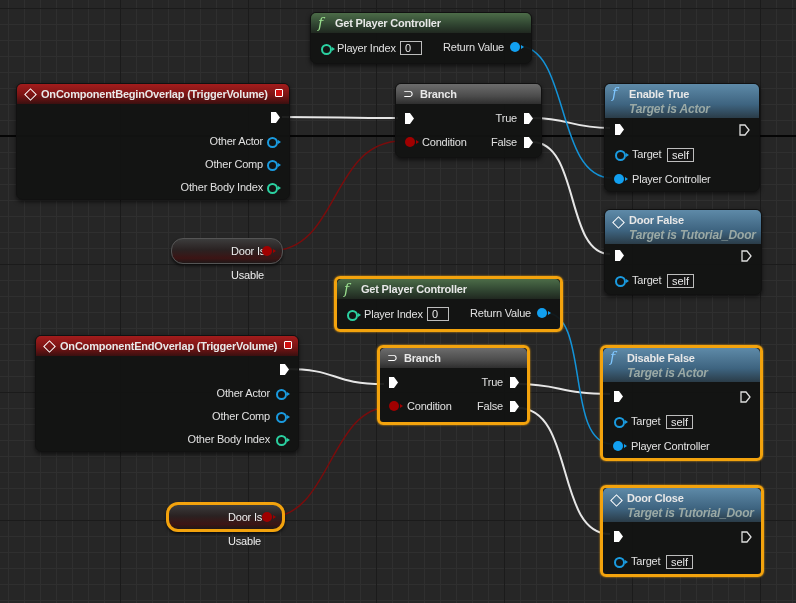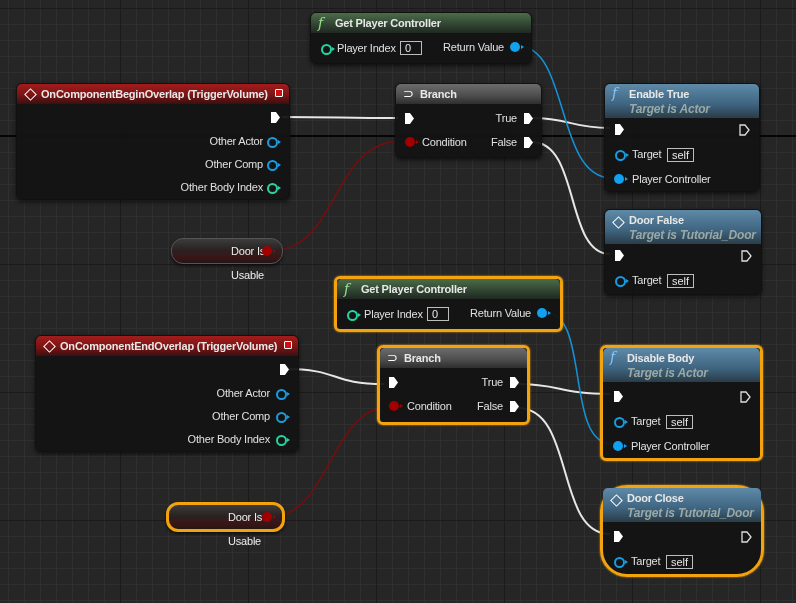--- a/index.html
+++ b/index.html
@@ -232,35 +232,35 @@
   <span class="exec" style="left:130px;top:29px;"></span>
   <span class="pin-red" style="left:9px;top:53px;"></span>
   <span class="row" style="left:27px;top:51px;">Condition</span>
   <span class="row right" style="right:24px;top:51px;">False</span>
   <span class="exec" style="left:130px;top:53px;"></span>
 </div>
 
 <div class="node selected" style="left:600px;top:345px;width:157px;height:110px;">
   <div class="hdr hdr-func tall">
     <span class="hicon ficon blue" style="top:2px;">f</span>
-    <span>Disable Body</span>
+    <span>Disable False</span>
     <span class="sub">Target is Actor</span>
   </div>
   <span class="exec" style="left:11px;top:43px;"></span>
   <svg class="exec-hollow" viewBox="0 0 11 12" style="left:137px;top:43px;">
       <path d="M1,1 L6,1 L10,6 L6,11 L1,11 Z" fill="none" stroke="#ddd" stroke-width="1.3"></path>
     </svg>
   <span class="pin-ring blue" style="left:11px;top:69px;"></span>
   <span class="row" style="left:28px;top:66px;">Target</span>
   <span class="field" style="left:63px;top:67px;">self</span>
   <span class="pin-solid" style="left:10px;top:93px;"></span>
   <span class="row" style="left:28px;top:91px;">Player Controller</span>
 </div>
 
-<div class="node selected" style="left:600px;top:485px;width:158px;height:86px;border-radius:27px;">
+<div class="node selected" style="left:600px;top:485px;width:158px;height:86px;">
   <div class="hdr hdr-func tall">
     <span class="dicon" style="top:8px;"></span>
     <span>Door Close</span>
     <span class="sub">Target is Tutorial_Door</span>
   </div>
   <span class="exec" style="left:11px;top:43px;"></span>
   <svg class="exec-hollow" viewBox="0 0 11 12" style="left:138px;top:43px;">
       <path d="M1,1 L6,1 L10,6 L6,11 L1,11 Z" fill="none" stroke="#ddd" stroke-width="1.3"></path>
     </svg>
   <span class="pin-ring blue" style="left:11px;top:69px;"></span>

